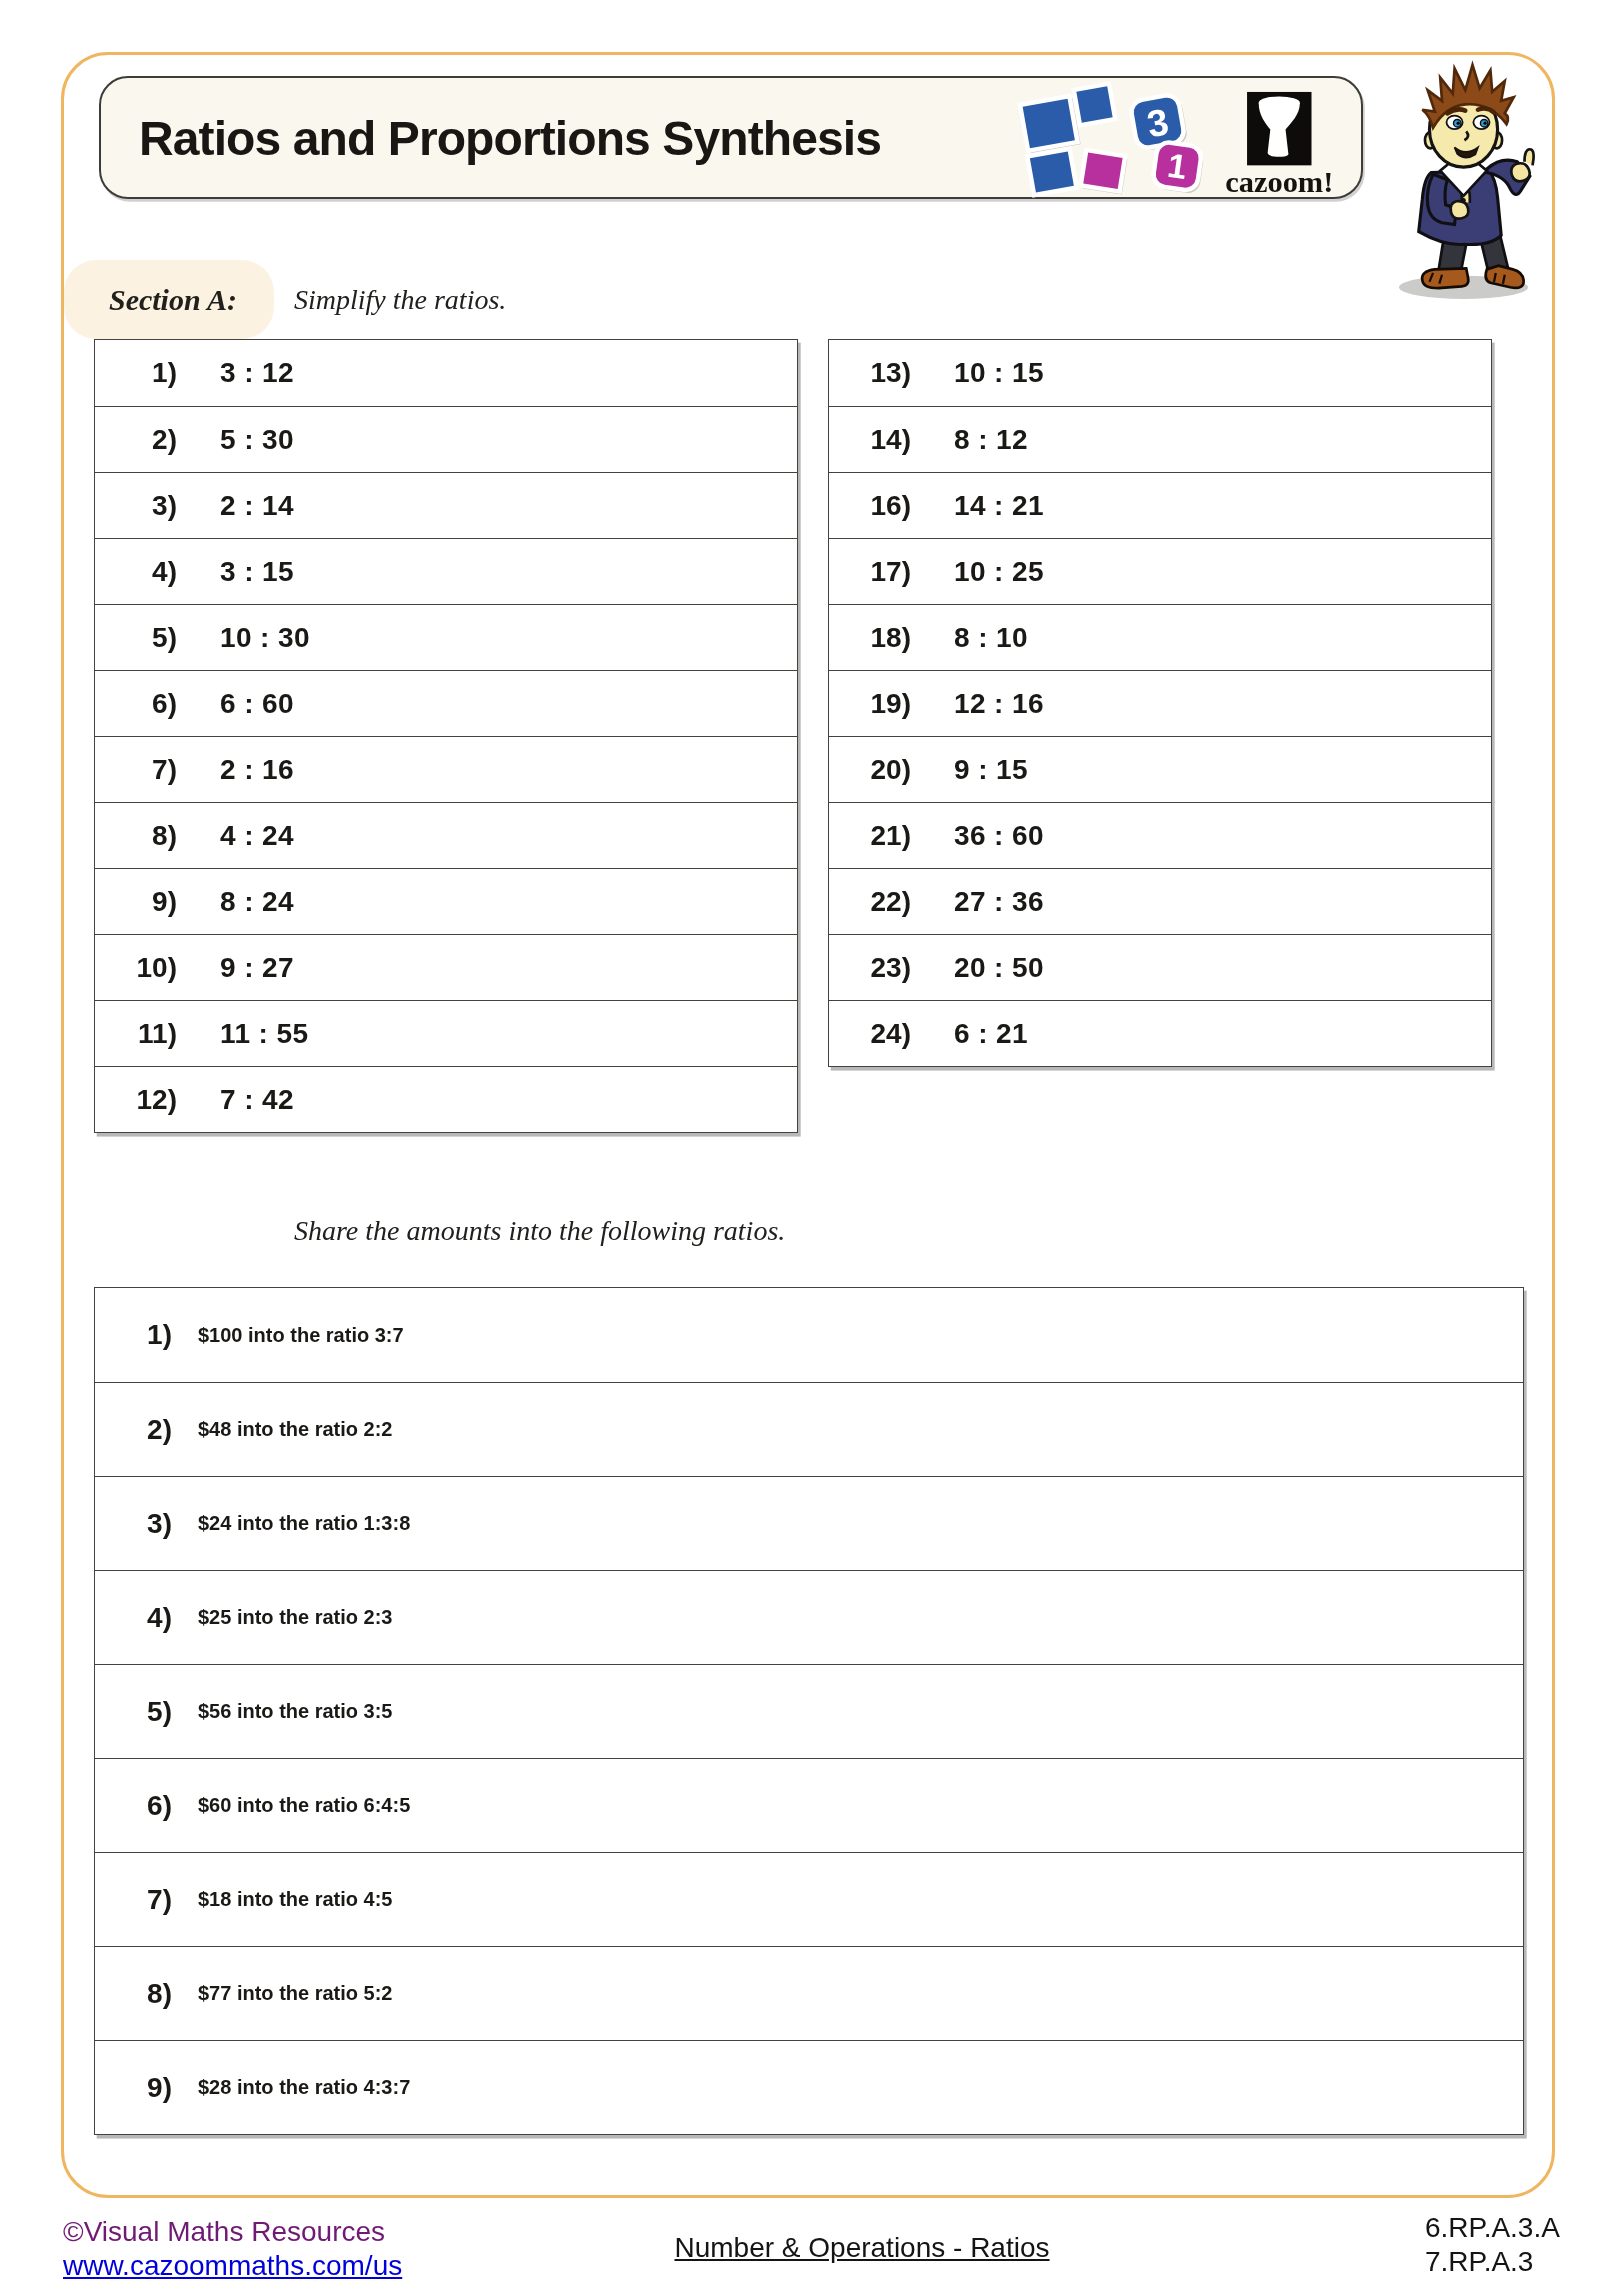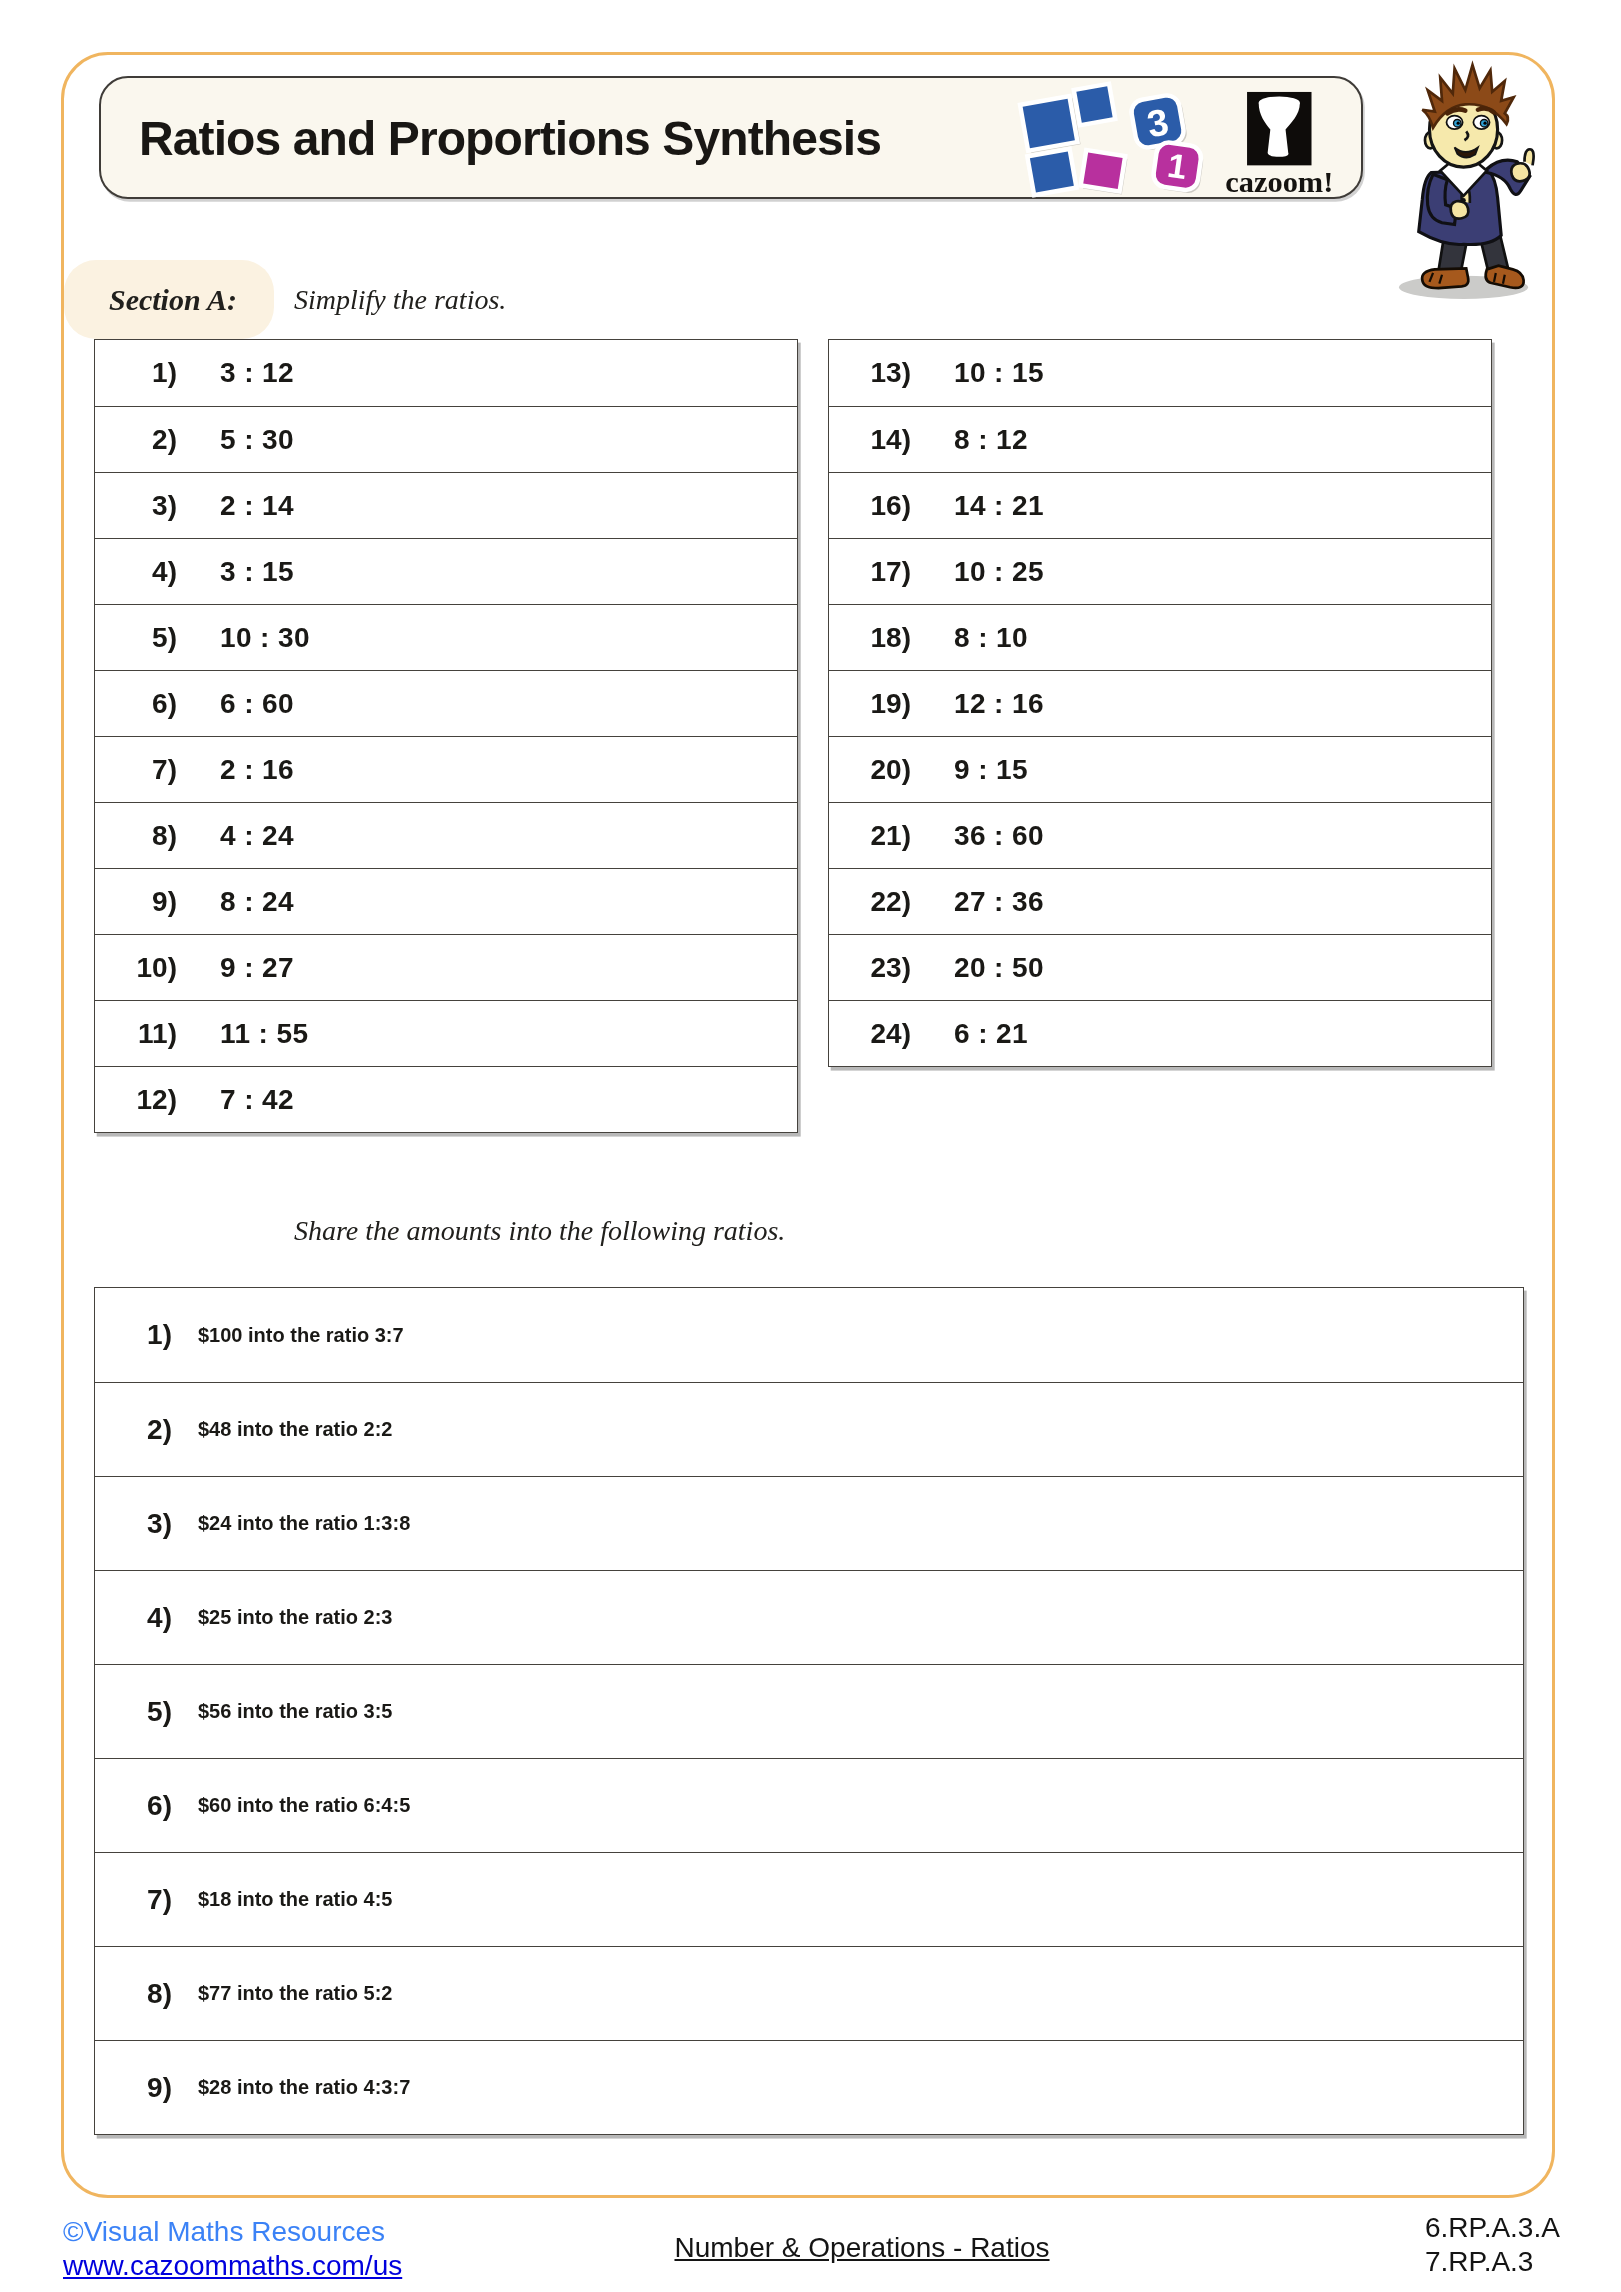--- a/index.html
+++ b/index.html
@@ -128,21 +128,21 @@
   }
   .btext{
     margin-left:26px;
     font-size:20px;
     font-weight:bold;
   }
   .footer-copyright{
     position:absolute;
     left:63px; top:2216px;
     font-size:28px;
-    color:#3b82f6;
+    color:#701a75;
   }
   .footer-url{
     position:absolute;
     left:63px; top:2250px;
     font-size:28px;
     color:#0000DD;
     text-decoration:underline;
     cursor:pointer;
   }
   .footer-center{

